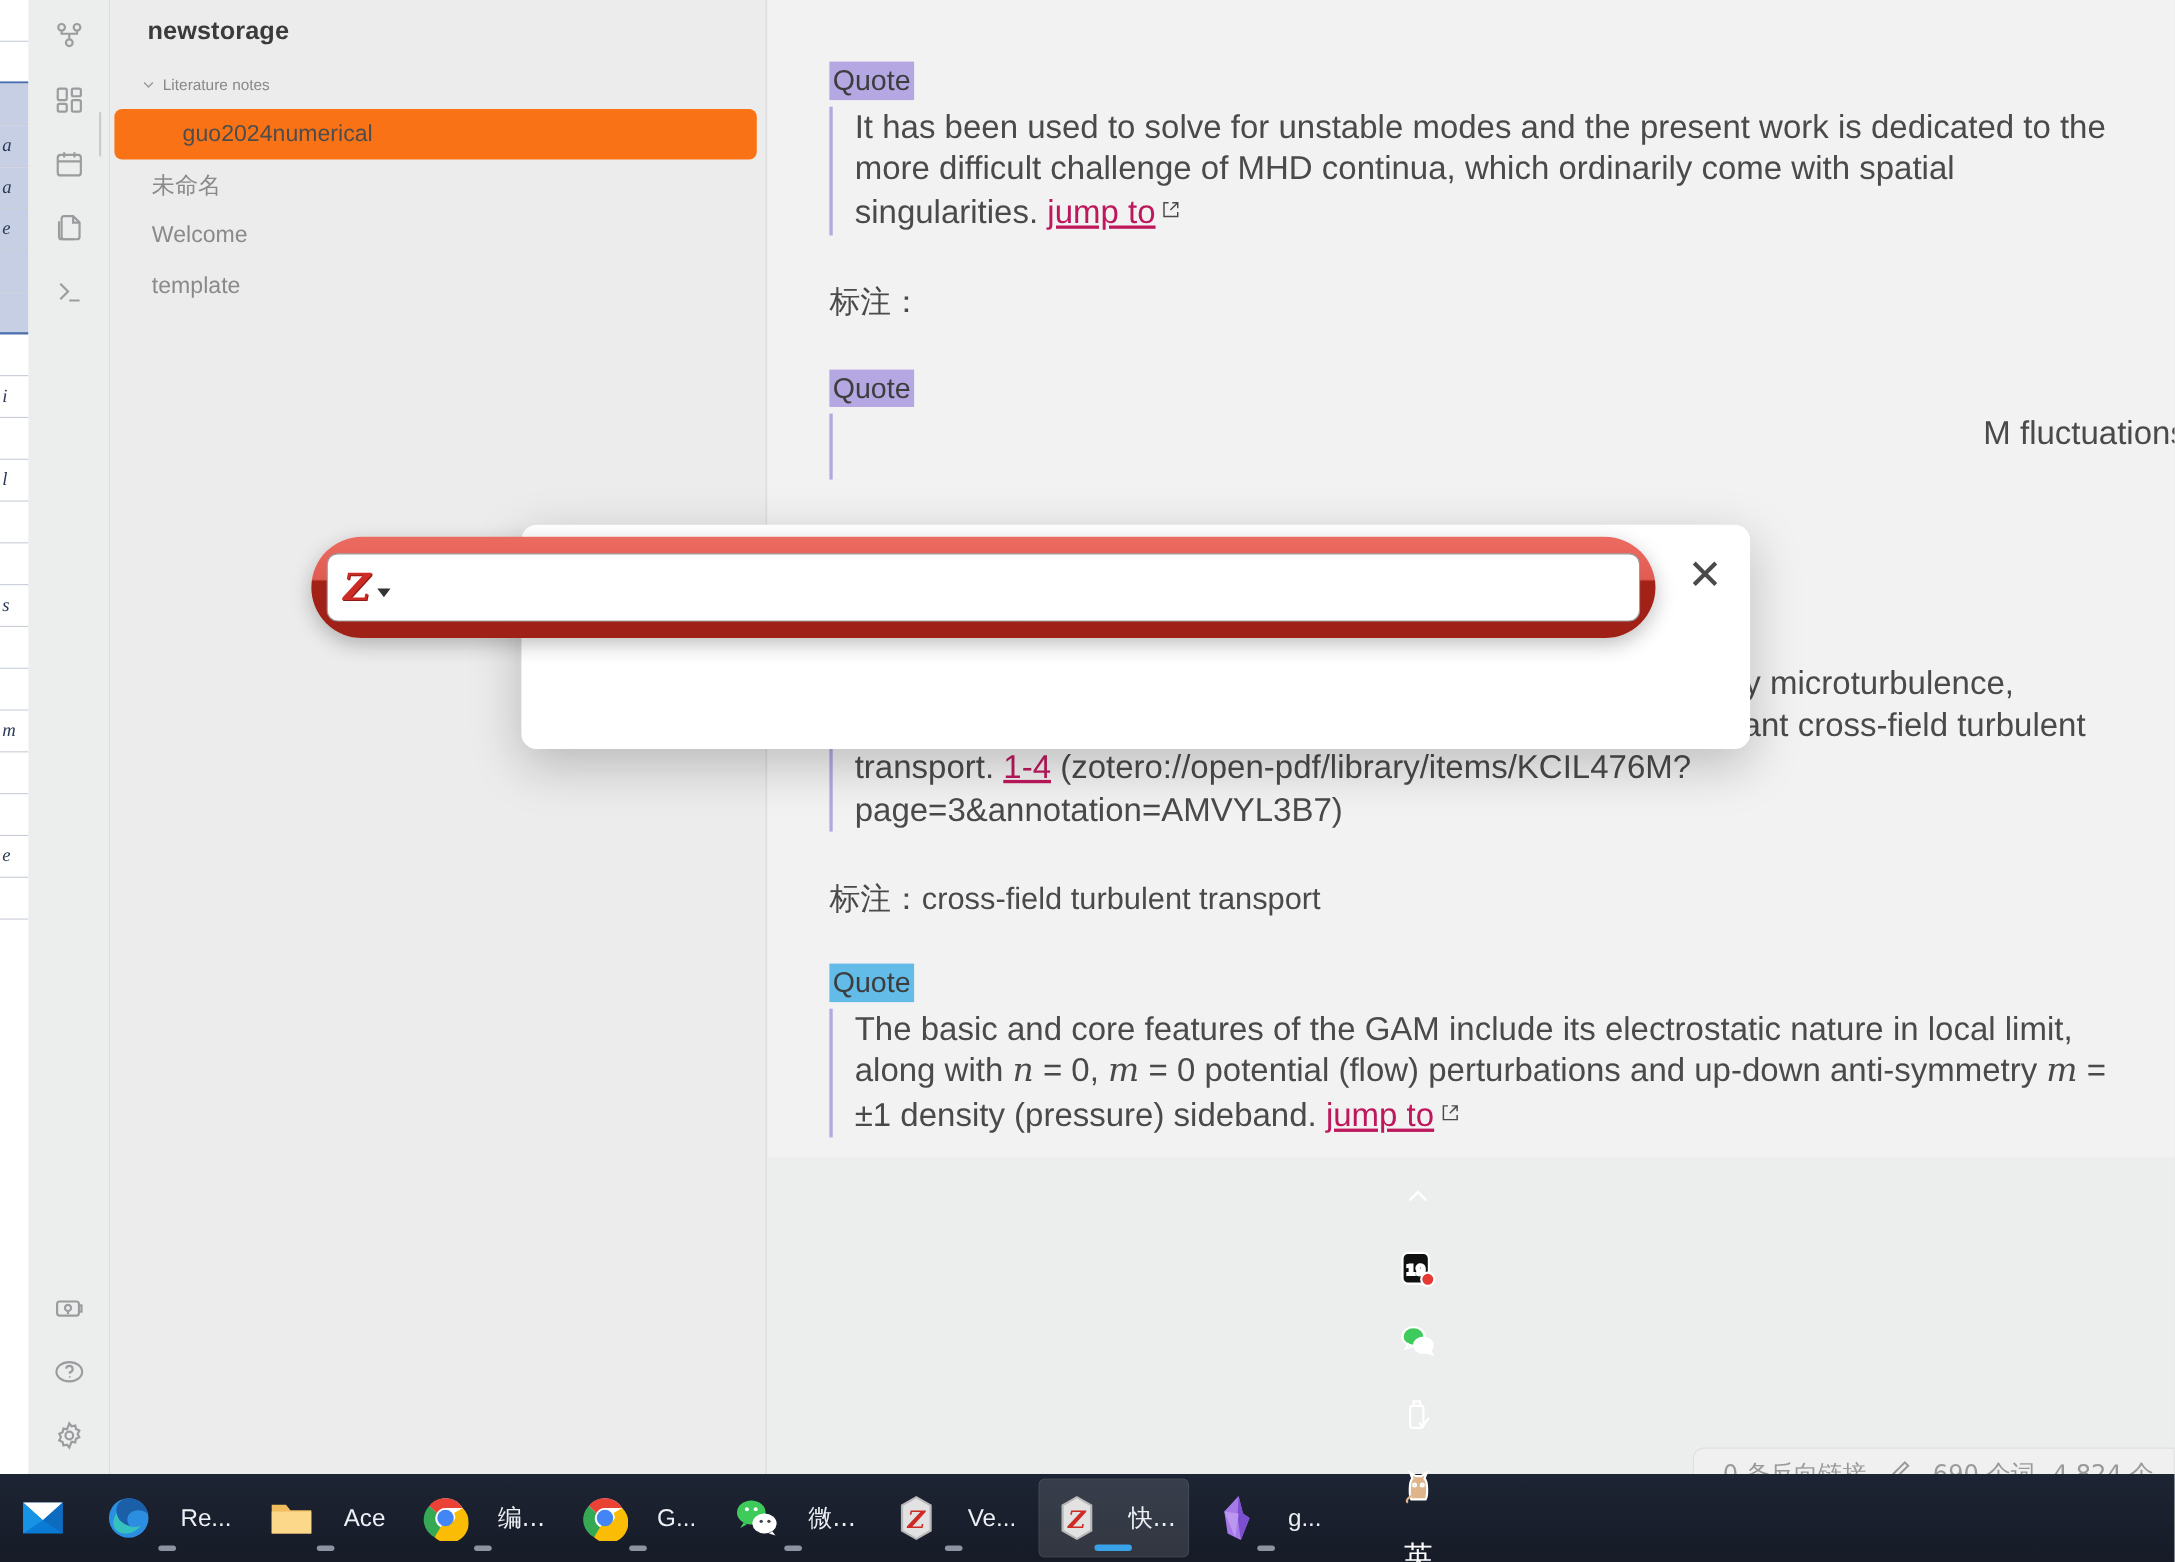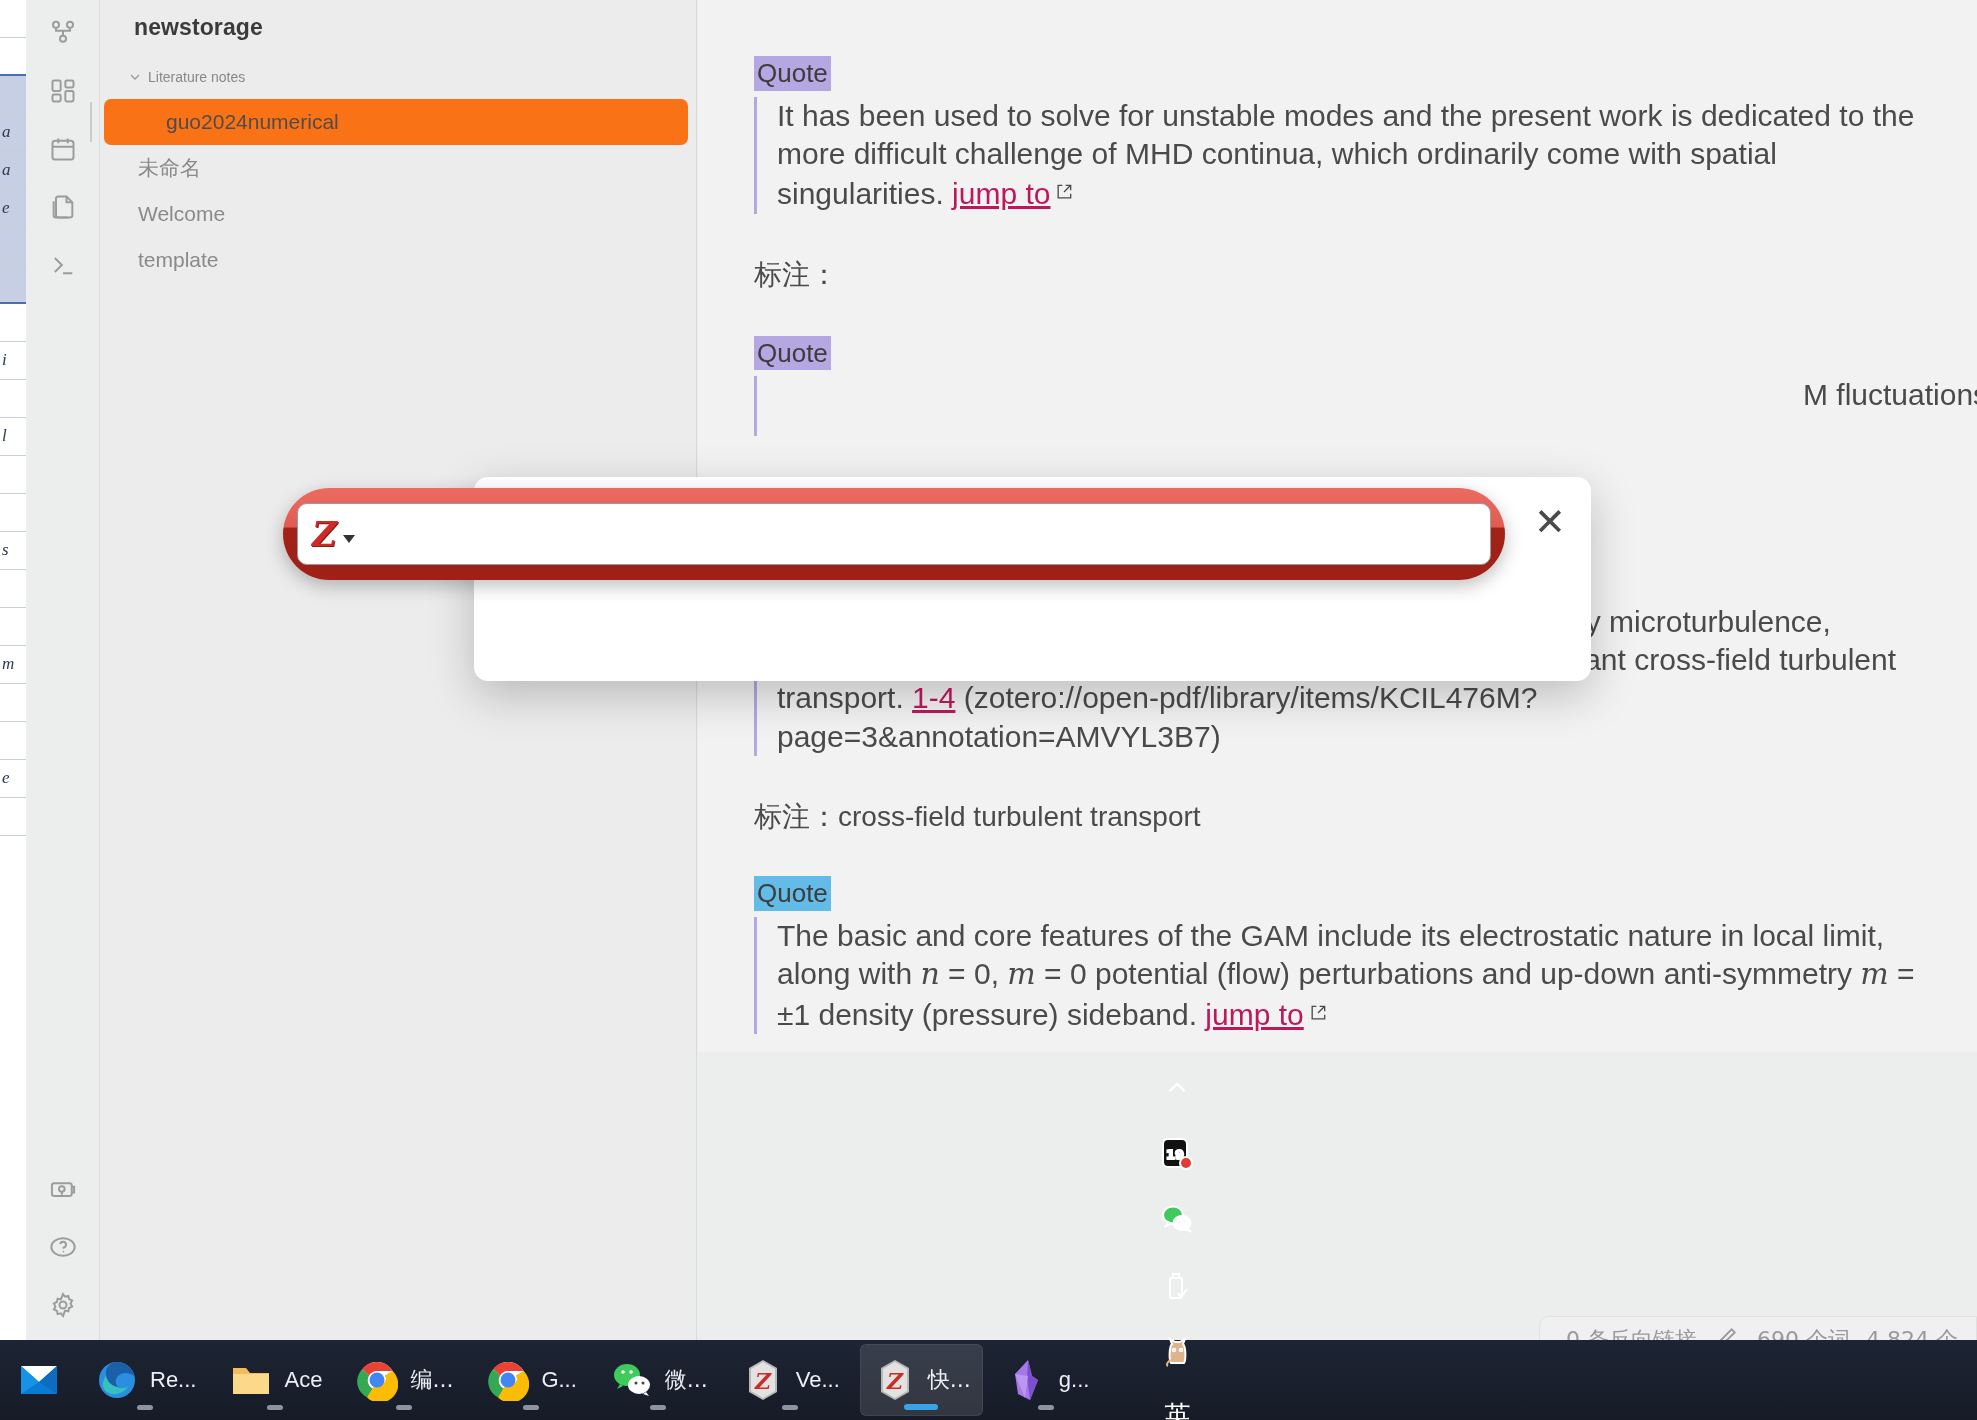--- a/index.html
+++ b/index.html
@@ -71,21 +71,21 @@
            color:#cc2b26; text-shadow:1px 1px 0 #8d1b17; line-height:1; }
   .zcaret { width:0;height:0;border-left:6px solid transparent;border-right:6px solid transparent;
             border-top:8px solid #333; margin-left:6px; margin-top:10px; }
   #zclose { position:absolute; left:1528px; top:500px; width:44px; height:44px; display:flex;
             align-items:center; justify-content:center; font-size:38px; color:#4a4a4a; font-weight:300; }
 
   
   #taskbar { position:absolute; left:0; bottom:0; width:1977px; height:80px;
              background:linear-gradient(180deg,#1d2433 0%,#161b27 100%); display:flex; align-items:center; }
   .tb-item { display:flex; align-items:center; height:72px; padding:0 12px; margin:0 4px; position:relative;
-             border-radius:6px; color:#eceff4; font-size:22px; gap:10px; }
+             border-radius:6px; color:#eceff4; font-size:22px; gap:24px; }
   .tb-item.active { background:rgba(255,255,255,.12); box-shadow:inset 0 0 0 1px rgba(255,255,255,.07); }
   .tb-dot { position:absolute; bottom:6px; left:50%; transform:translateX(-50%);
             width:16px; height:5px; border-radius:3px; background:#8d93a0; }
   .tb-item.active .tb-dot { width:34px; background:#3aa2e8; height:6px; }
   .tbico { width:46px; height:46px; display:flex; align-items:center; justify-content:center; }
   .tray { display:flex; align-items:center; gap:26px; margin-left:20px; color:#fff; font-size:26px;flex-direction:column; }
   .tray .ti { width:40px; height:40px; display:flex; align-items:center; justify-content:center; }
   .tray .ti svg { stroke:#fff; fill:none; stroke-width:2; }
   .cn { font-family:"DejaVu Sans", sans-serif; }
 </style>

